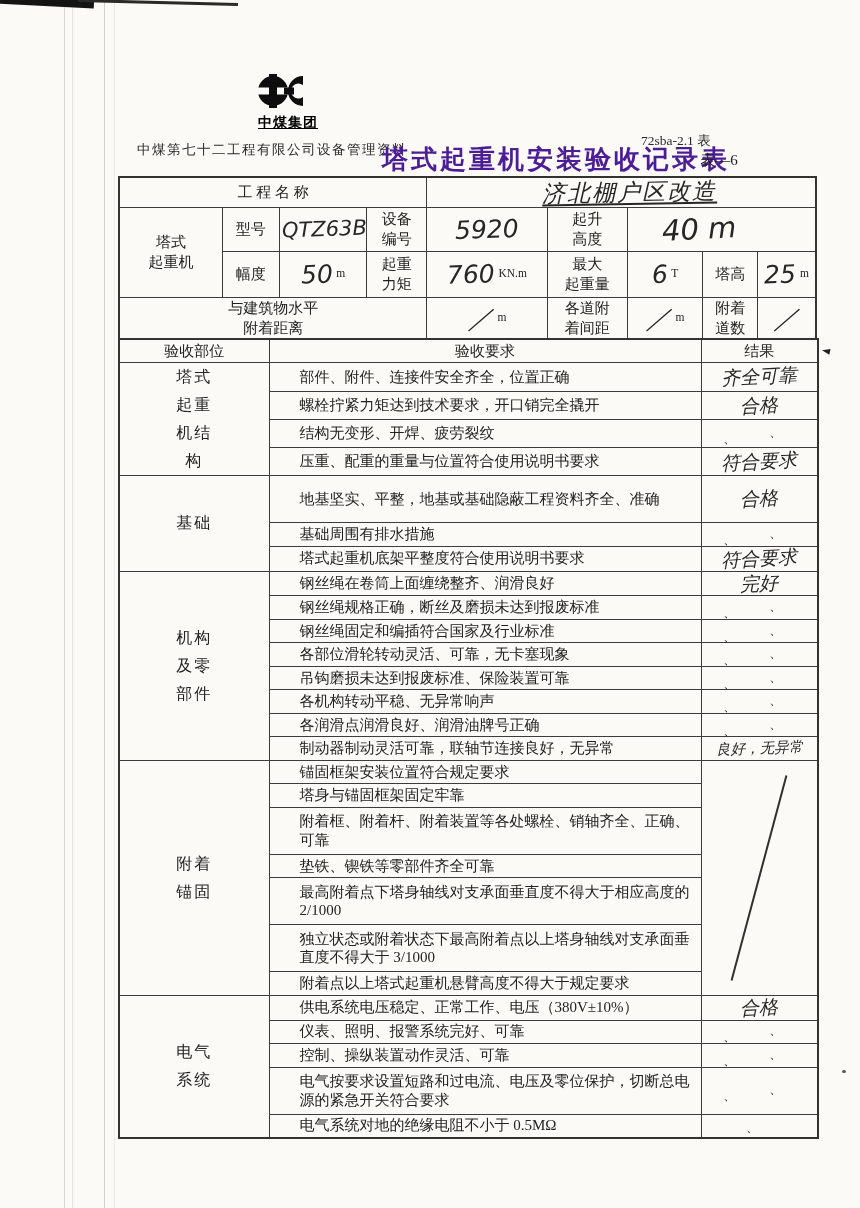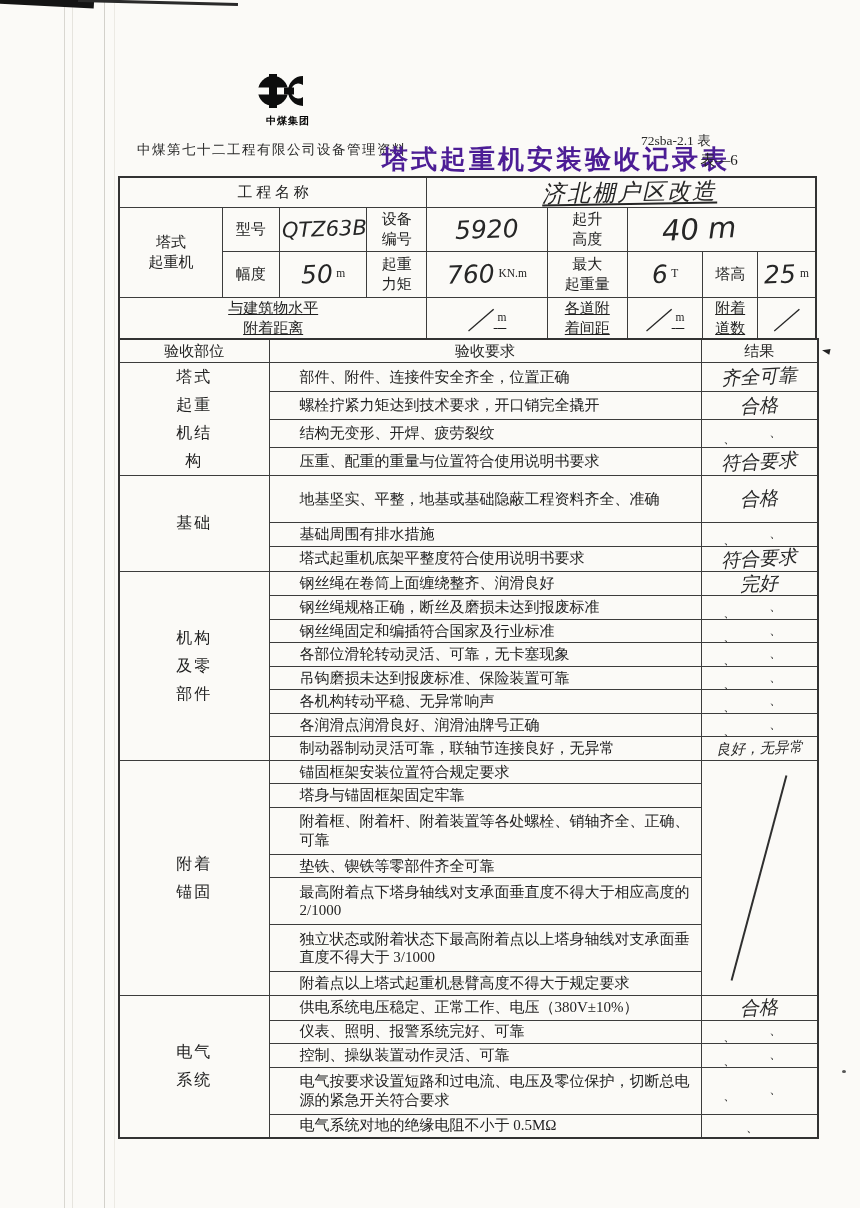--- a/index.html
+++ b/index.html
@@ -15,37 +15,37 @@
   .v4 { left:114px; background:#eceae4; }
   .streak-a { position:absolute; left:-6px; top:-3px; width:100px; height:9px; background:#141414; transform:rotate(3deg); }
   .streak-b { position:absolute; left:78px; top:1px; width:160px; height:3px; background:#2a2a2a; transform:rotate(1.5deg); }
   .pen-arrow { position:absolute; left:822px; top:348px; width:0; height:0;
                border-right:8px solid #222; border-top:3px solid transparent; border-bottom:3px solid transparent;
                transform:rotate(12deg); }
   .pen-dot { position:absolute; left:842px; top:1070px; width:4px; height:3px; background:#555; border-radius:50%; }
 
   
   .logo { position:absolute; left:243px; top:72px; width:90px; text-align:center; }
-  .logo-label { font-size:10px; font-weight:bold; letter-spacing:1px; color:#000;
-                font-family:"Liberation Sans",sans-serif; margin-top:-2px; }
+  .logo-label { font-size:14px; font-weight:bold; letter-spacing:1px; color:#000;
+                font-family:"Liberation Sans",sans-serif; margin-top:-2px;text-decoration:underline; }
   .company { position:absolute; left:137px; top:141px; font-size:13.5px; letter-spacing:1.5px; color:#2a2a2a;text-align:center; }
   .form-code { position:absolute; left:641px; top:132px; font-size:13.5px; color:#2a2a2a; }
   .title { position:absolute; left:150px; top:142px; width:580px; text-align:right;
            font-size:26px; font-weight:bold; letter-spacing:3px; color:#4c1d95; }
   .sheet { position:absolute; left:664px; top:151px; width:110px; text-align:center; font-size:15px; }
 
   
   .tables { position:absolute; left:118px; top:176px; width:699px; }
   table { border-collapse:collapse; table-layout:fixed; width:699px; }
   td { border:1px solid #3c3c3c; padding:0 2px; font-size:15px; text-align:center;
        vertical-align:middle; line-height:1.25; color:#222; }
   .info-table { border:2px solid #333; }
   .check-table { border:2px solid #333; margin-top:-2px; }
   .pre { white-space:pre-line; line-height:1.35; }
-  .r1 { height:29px;margin-left:27px; } .r2 { height:44px; } .r3 { height:46px;padding-left:40px; } .r4 { height:38px;text-decoration:underline; }
+  .r1 { height:29px;margin-left:27px; } .r2 { height:44px; } .r3 { height:46px;padding-left:40px; } .r4 { height:38px; }
   .hdr-row { height:26px; }
   .check-table tr { height:23.5px; }
   .check-table tr.tall { height:47px; }
   .part-cell { font-size:16px; letter-spacing:2px; white-space:pre-line; line-height:1.75; }
   .req-cell { text-align:left; padding-left:30px; font-size:15px; white-space:nowrap;margin-top:16px; }
   tr.tall .req-cell { white-space:normal; }
   .req-fit { font-size:15px; }
   .res-cell { position:relative; overflow:visible; }
   .proj-cell { text-align:center; padding-left:18px; }
 

